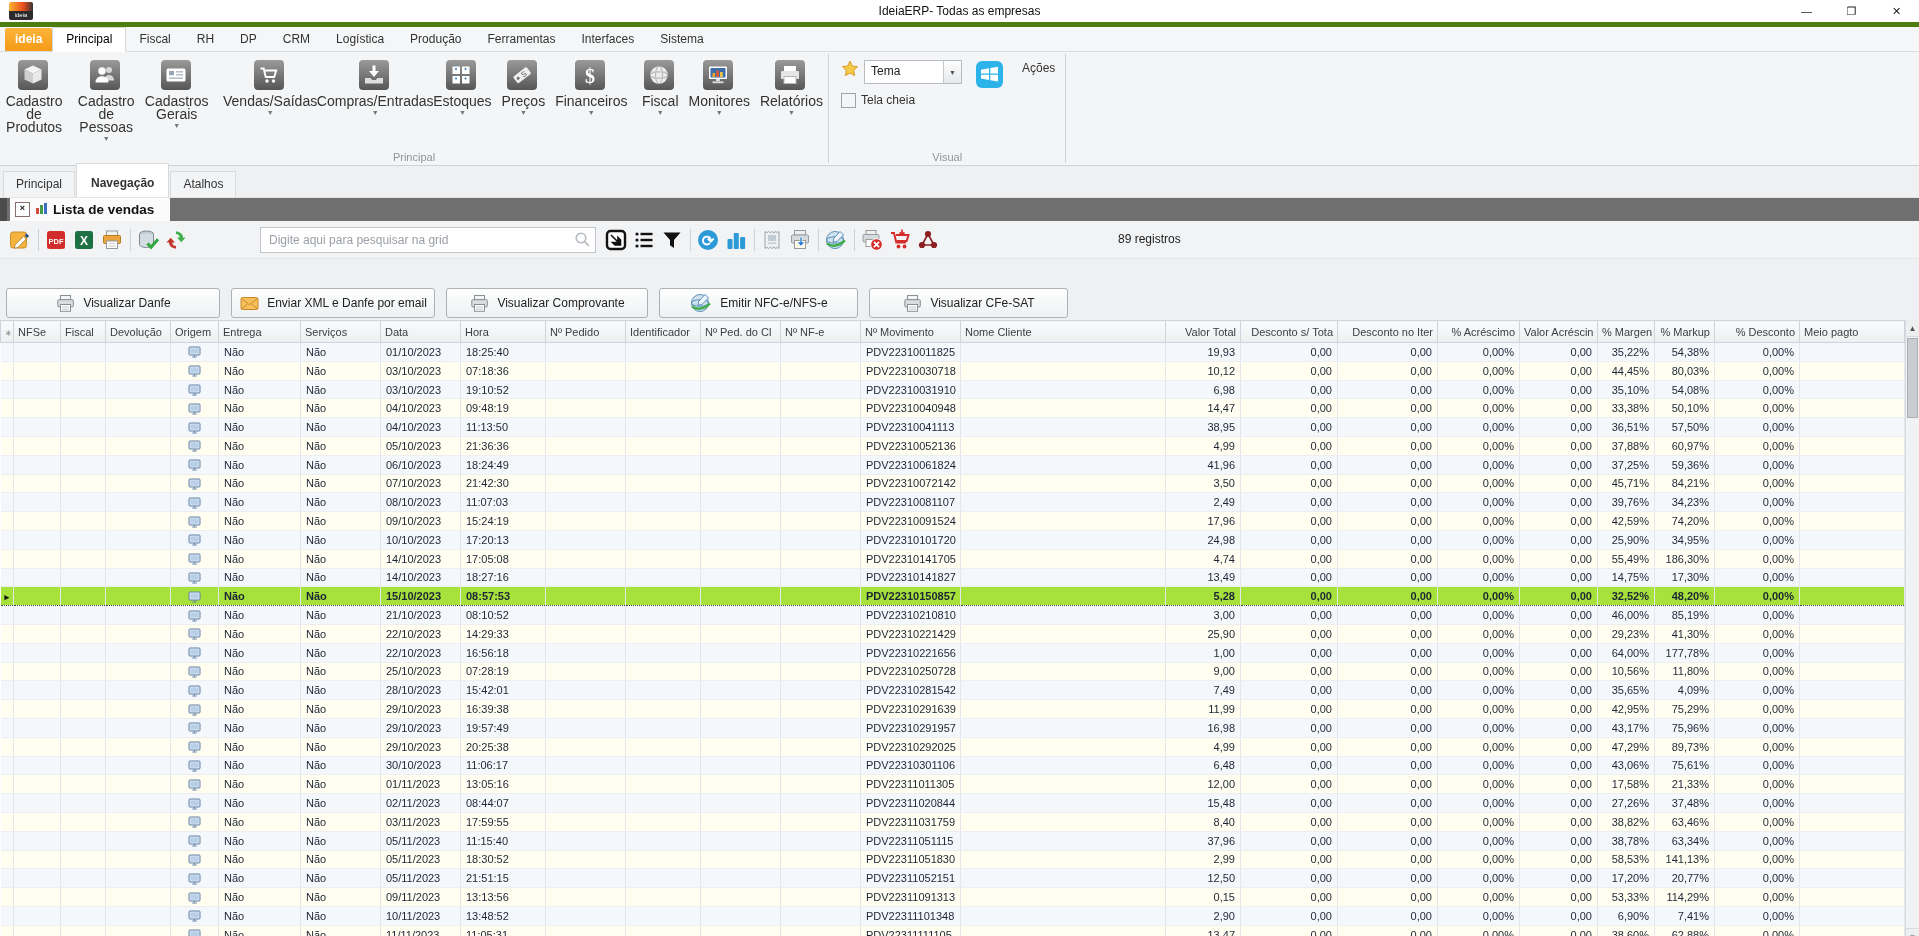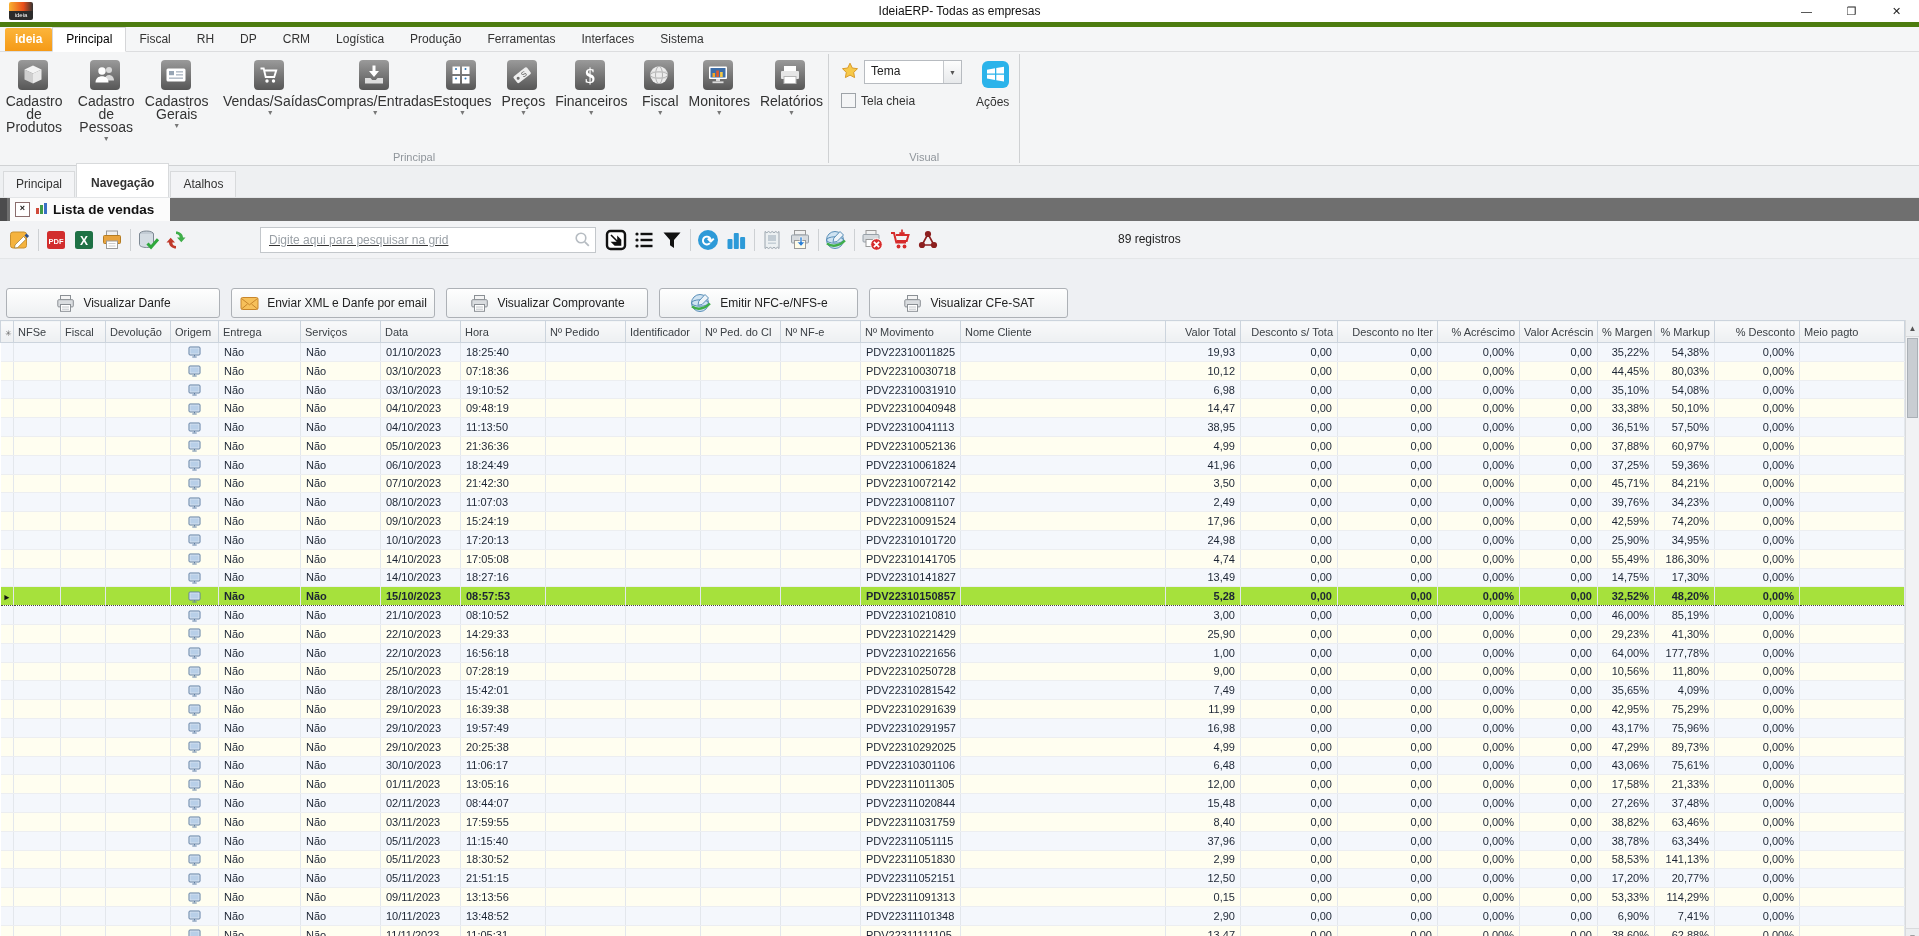--- a/index.html
+++ b/index.html
@@ -23,43 +23,43 @@
   .rbuttons{display:flex;align-items:flex-start;padding-top:6px;flex:1;}
   .rlabel{text-align:center;color:#8f959b;font-size:11px;height:16px;line-height:16px;}
   .rsep{width:1px;background:#d9dbdd;margin:8px 2px 6px;}
   .rgsep{width:1px;background:#cfd1d3;margin:2px 0;}
   .rbtn{display:flex;flex-direction:column;align-items:center;padding:2px 5px;max-width:96px;cursor:default;}
   .ricon{width:32px;height:32px;margin-bottom:3px;}
   .rtext{font-size:14px;color:#333;text-align:center;line-height:13px;white-space:normal;}
   .rarr{font-size:7px;color:#777;line-height:8px;margin-top:1px;}
   .visualbox{display:flex;padding:8px 10px 0 12px;gap:14px;flex:1;}
   .vcol{display:flex;flex-direction:column;gap:9px;}
-  .vrow{display:flex;align-items:flex-end;gap:5px;}
+  .vrow{display:flex;align-items:flex-start;gap:5px;}
   .combo{display:flex;border:1px solid #b7bbc0;background:#fff;height:22px;width:96px;}
   .combo .cval{flex:1;font-size:12px;padding:3px 6px;color:#222;}
   .combo .cbtn{width:17px;background:linear-gradient(#fdfdfd,#e7e9eb);border-left:1px solid #c5c8cc;font-size:7px;color:#555;display:flex;align-items:center;justify-content:center;}
   .chk{width:13px;height:13px;border:1px solid #9ea3a8;background:#f4f5f6;}
   .chklbl{font-size:12px;color:#333;}
-  .acoes{display:flex;flex-direction:column;align-items:flex-end;gap:3px;padding-top:1px;}
+  .acoes{display:flex;flex-direction:row;align-items:flex-start;gap:19px;padding-top:1px;}
   .acoes .albl{font-size:12px;color:#333;}
   
   .tabstrip{height:31px;background:#eef0f2;display:flex;align-items:flex-end;padding-left:3px;border-bottom:1px solid #e3e5e7;}
   .dtab{font-size:12px;color:#333;padding:5px 12px 6px;background:#f3f4f6;border:1px solid #d8dadc;border-bottom:none;margin-right:1px;cursor:default;}
   .dtab.active{background:#fff;font-weight:bold;padding:12px 14px 7px;position:relative;z-index:1;}
   
   .listbar{height:23px;background:#6f6f6f;display:flex;align-items:stretch;}
   .listbar .accent{width:7px;background:#4c4c4d;margin-right:3px;}
   .paneltab{background:#fbfbfb;display:flex;align-items:center;gap:5px;padding:0 16px 0 5px;font-size:13.5px;font-weight:bold;color:#111;}
   .closebox{width:13px;height:13px;background:#fff;border:1px solid #8a6d6d;font-size:9px;line-height:11px;text-align:center;color:#111;font-weight:bold;}
   
   .toolbar{height:37px;background:#f2f3f5;display:flex;align-items:center;padding-left:8px;position:relative;border-bottom:1px solid #e4e6e8;}
   .ticon{width:24px;height:24px;display:flex;align-items:center;justify-content:center;margin-right:4px;cursor:default;}
   .tsep{width:1px;height:22px;background:#cdd0d3;margin:0 5px 0 2px;}
   .searchwrap{position:relative;margin-left:68px;margin-right:8px;}
-  .searchwrap input{width:300px;height:24px;border:1px solid #c3c7cb;font-size:12px;padding:0 26px 0 8px;color:#333;font-family:"Liberation Sans",sans-serif;text-decoration:underline;}
+  .searchwrap input{width:300px;height:24px;border:1px solid #c3c7cb;font-size:12px;padding:0 26px 0 8px;color:#333;font-family:"Liberation Sans",sans-serif;}
   .searchwrap input::placeholder{color:#9aa0a6;}
   .smag{position:absolute;right:5px;top:4px;}
   .records{position:absolute;left:1118px;top:11px;font-size:12px;color:#222;}
   .spacer{height:27px;background:#eef0f3;}
   
   .actionrow{height:34px;background:#eef0f3;display:flex;align-items:center;gap:11px;padding-left:6px;}
   .abtn{height:28px;border:1px solid #adb1b6;border-radius:3px;background:linear-gradient(#fefefe,#eef0f2);display:flex;align-items:center;justify-content:center;gap:7px;font-size:12px;color:#222;cursor:default;}
   
   .grid{height:625px;display:flex;background:#fff;overflow:hidden;}
   table{table-layout:fixed;border-collapse:collapse;width:1904px;}

